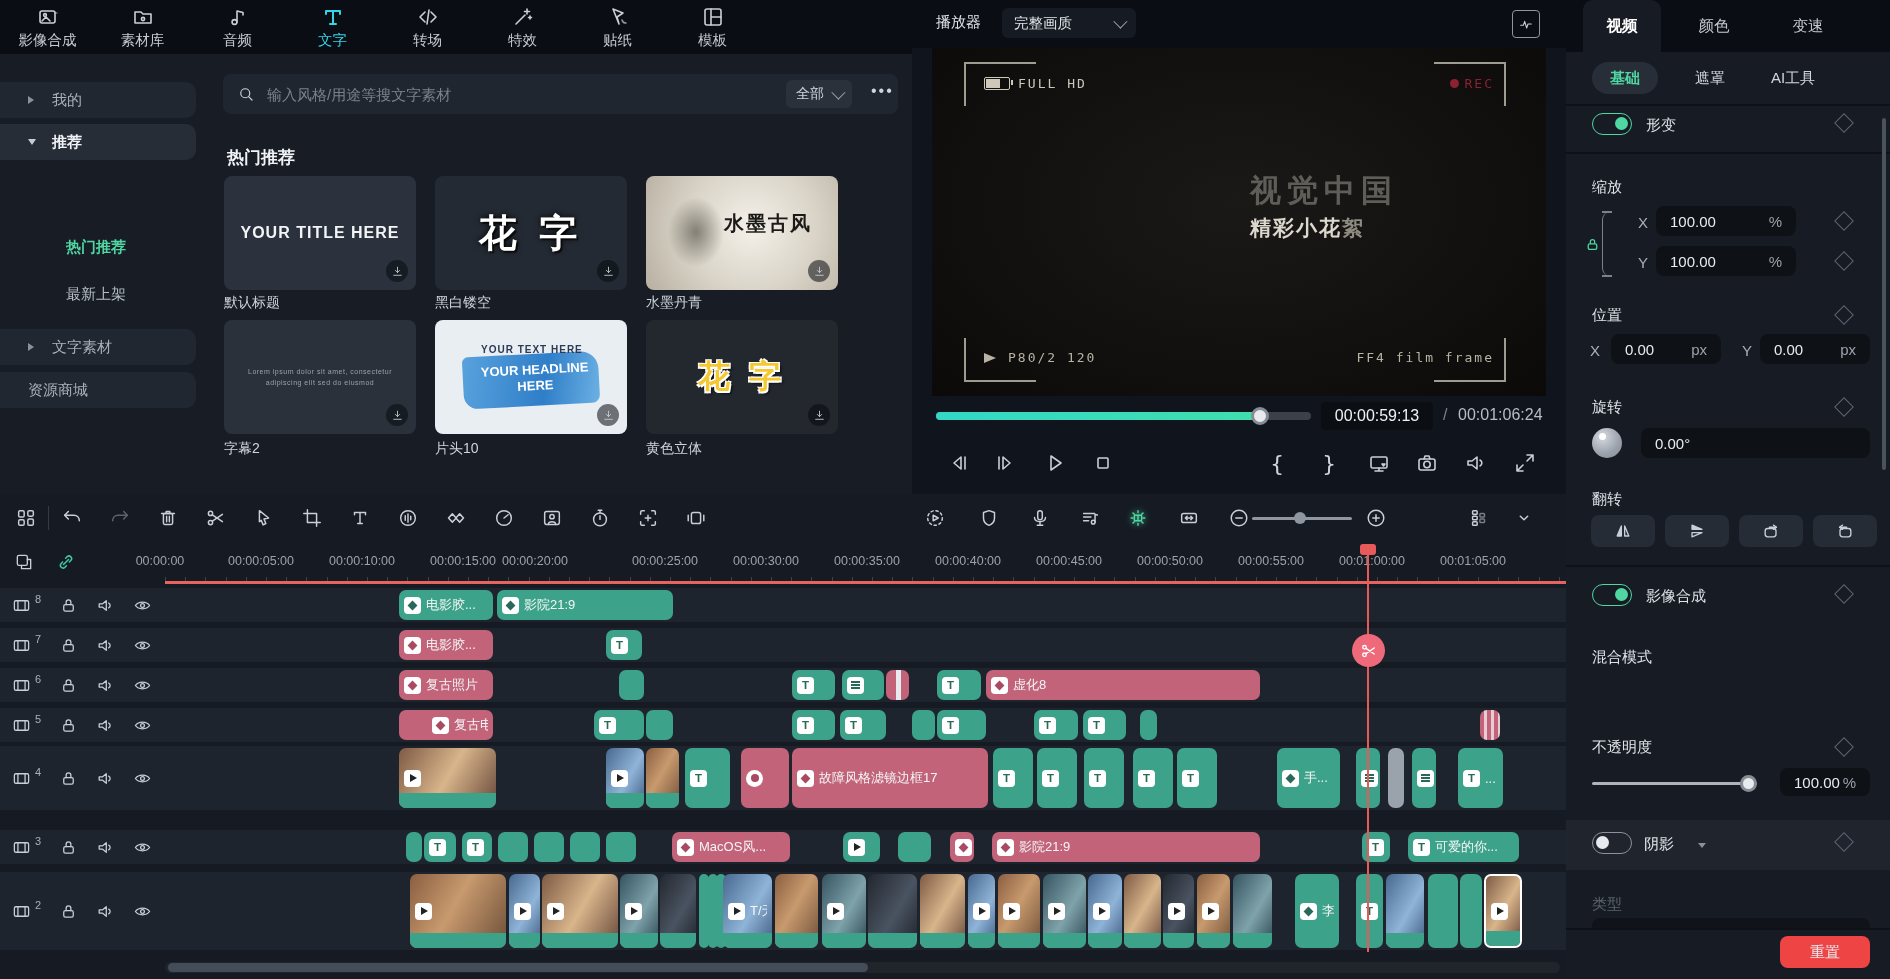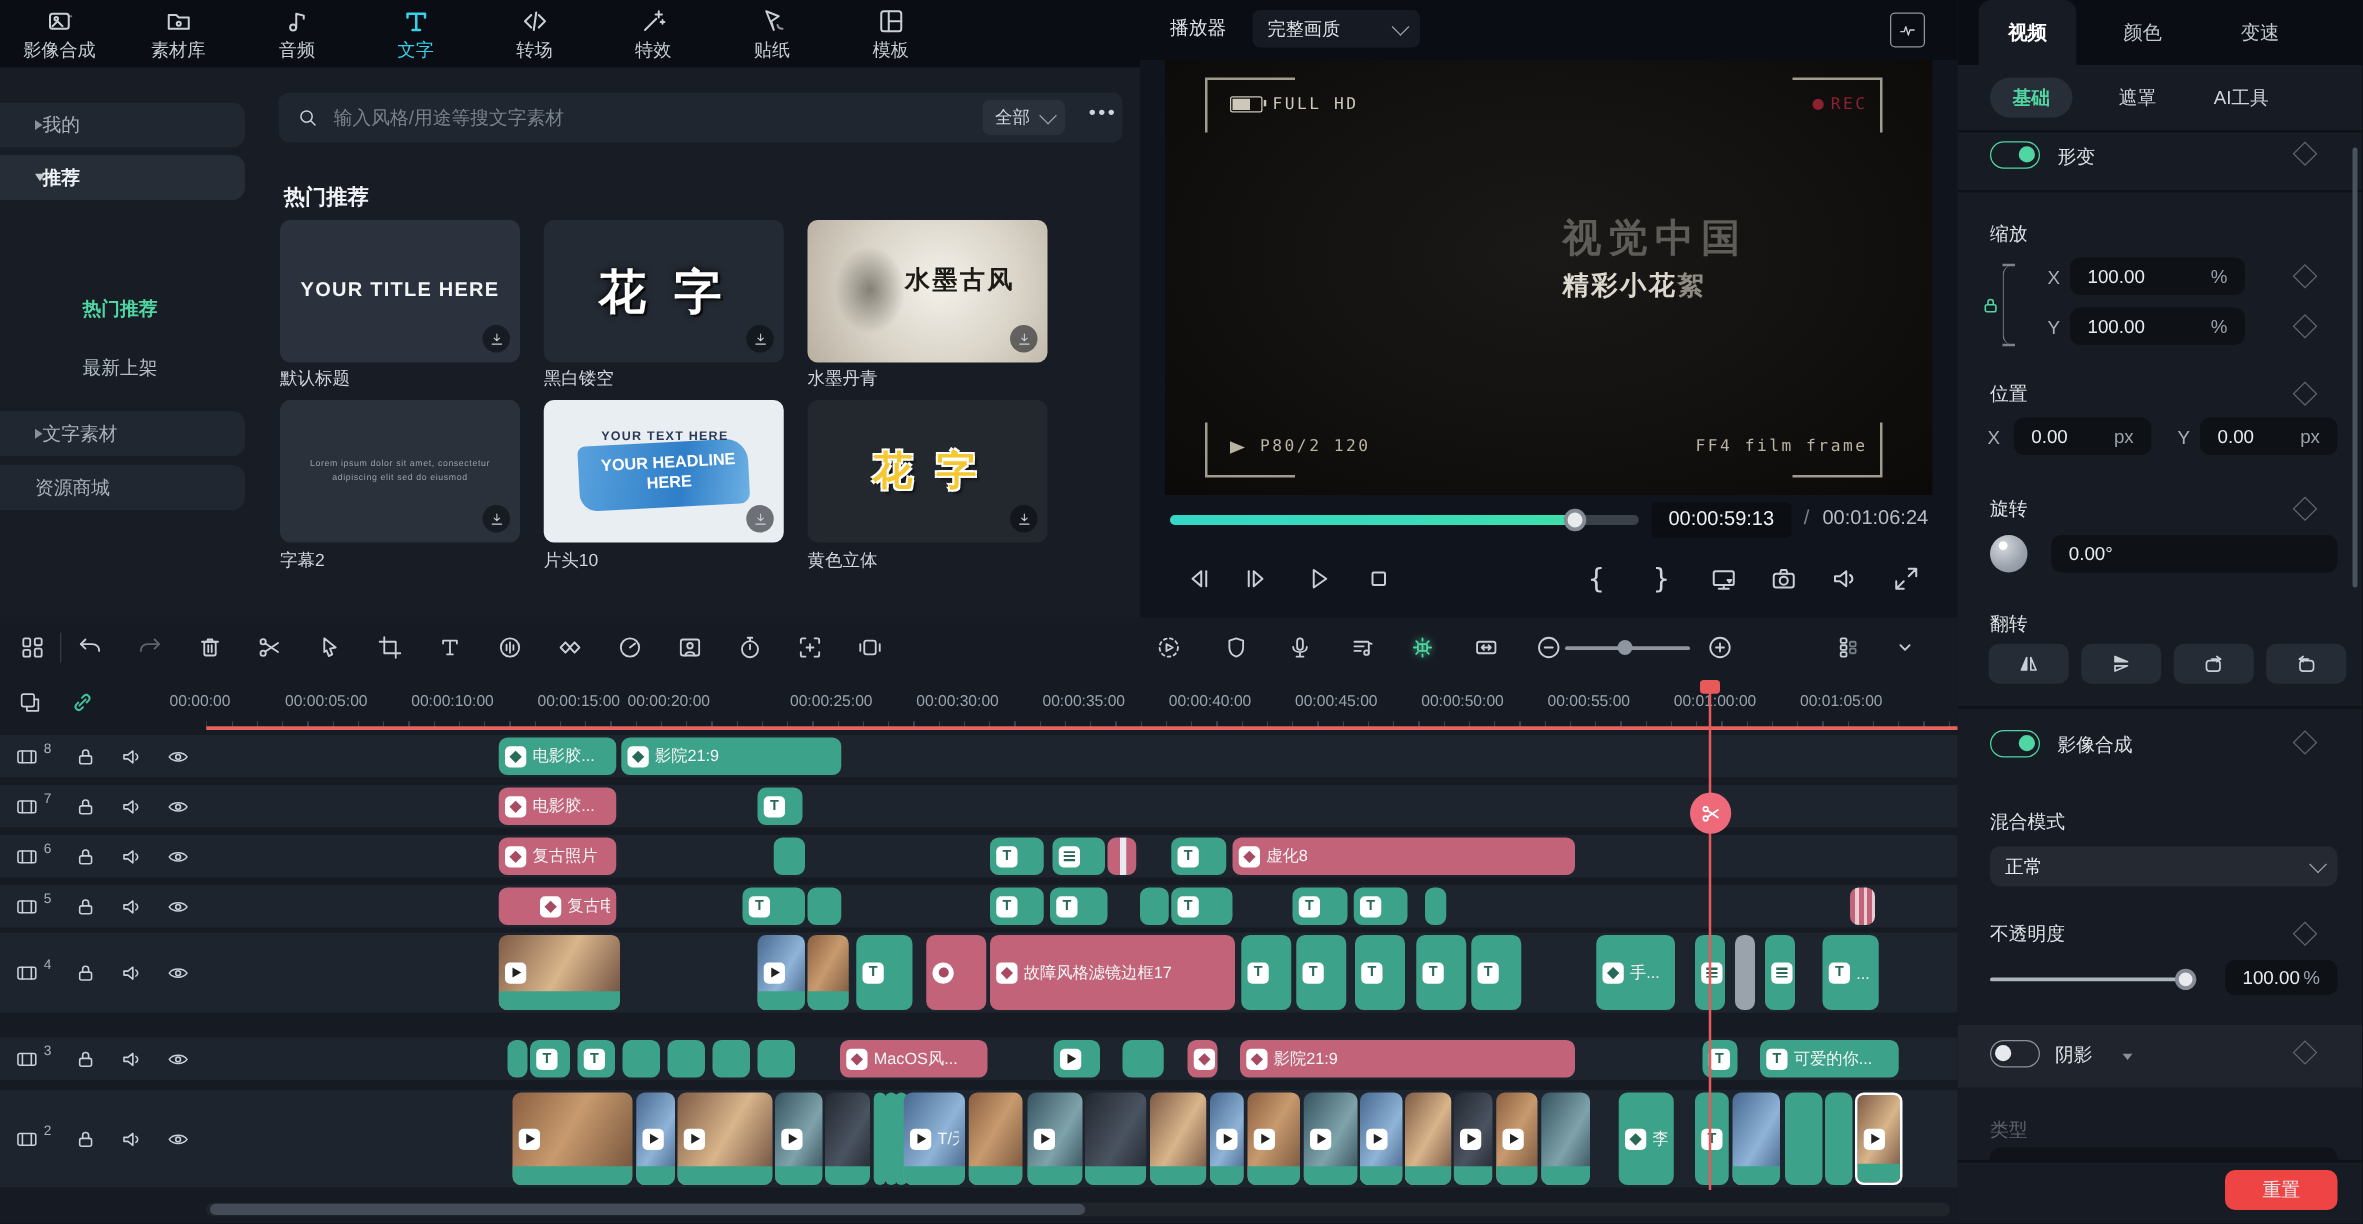--- a/index.html
+++ b/index.html
@@ -10,21 +10,21 @@
   .topnav{position:absolute;left:0;top:0;width:912px;height:54px;background:#0a0e14;display:flex;}
   .nav-item{width:95px;height:54px;display:flex;flex-direction:column;align-items:center;justify-content:center;gap:2px;cursor:pointer;color:#c6ccd4;font-size:14.5px;}
   .nav-item svg{width:24px;height:24px;}
   .nav-item.active{color:#35d3e8;}
   .nav-item.active svg{stroke:#35d3e8;}
   
   .left{position:absolute;left:0;top:54px;width:912px;height:440px;background:#171c25;}
   .sidebar{position:absolute;left:0;top:0;width:205px;height:440px;}
   .side-pill{position:absolute;left:-12px;width:208px;height:36px;background:#212730;border-radius:10px;display:flex;align-items:center;padding-left:40px;box-sizing:border-box;color:#aab1ba;cursor:pointer;}
   .side-pill .caret{position:absolute;left:40px;}
-  .side-pill .lbl{margin-left:6px;}
+  .side-pill .lbl{margin-left:24px;}
   .caret-r{width:0;height:0;border-left:6px solid #8a919b;border-top:4.5px solid transparent;border-bottom:4.5px solid transparent;}
   .caret-d{width:0;height:0;border-top:6px solid #c6ccd4;border-left:4.5px solid transparent;border-right:4.5px solid transparent;}
   .side-sub{position:absolute;left:66px;color:#b6bdc5;cursor:pointer;white-space:nowrap;}
   .side-sub.active{color:#4fd6a2;font-weight:bold;}
   .collapse-btn{position:absolute;left:158px;top:448px;width:24px;height:24px;color:#4fd6a2;cursor:pointer;font-size:16px;display:flex;align-items:center;justify-content:center;}
   
   .assets{position:absolute;left:205px;top:0;width:707px;height:440px;}
   .searchbar{position:absolute;left:18px;top:20px;width:675px;height:40px;background:#20262f;border-radius:8px;display:flex;align-items:center;}
   .searchbar input{background:transparent;border:none;outline:none;color:#dfe3e8;font-size:15px;width:430px;font-family:inherit;}
   .searchbar input::placeholder{color:#79828c;}
@@ -512,24 +512,20 @@
           <path d="M5.5 7.5 H14"></path>
         </svg>
       </div>
     <div class="divider" style="top:565px;"></div>
 
     <div class="toggle" style="top:584px;"></div>
     <div class="sec-label" style="top:587px;left:80px;">影像合成</div>
     <div class="diamond" style="top:587px;"></div>
 
     <div class="sec-label" style="top:648px;">混合模式</div>
-    <div class="ddown" style="top:677px;">
-      <span>正常</span>
-      <span class="chev"></span>
-      </div>
 
     <div class="sec-label" style="top:738px;">不透明度</div>
     <div class="diamond" style="top:740px;"></div>
     <div class="slider-track">
       <div class="knob"></div>
       </div>
     <div class="nfield" style="left:214px;top:768px;width:90px;height:28px;">
       <span>100.00</span>
         <span class="unit">%</span>
       </div>

